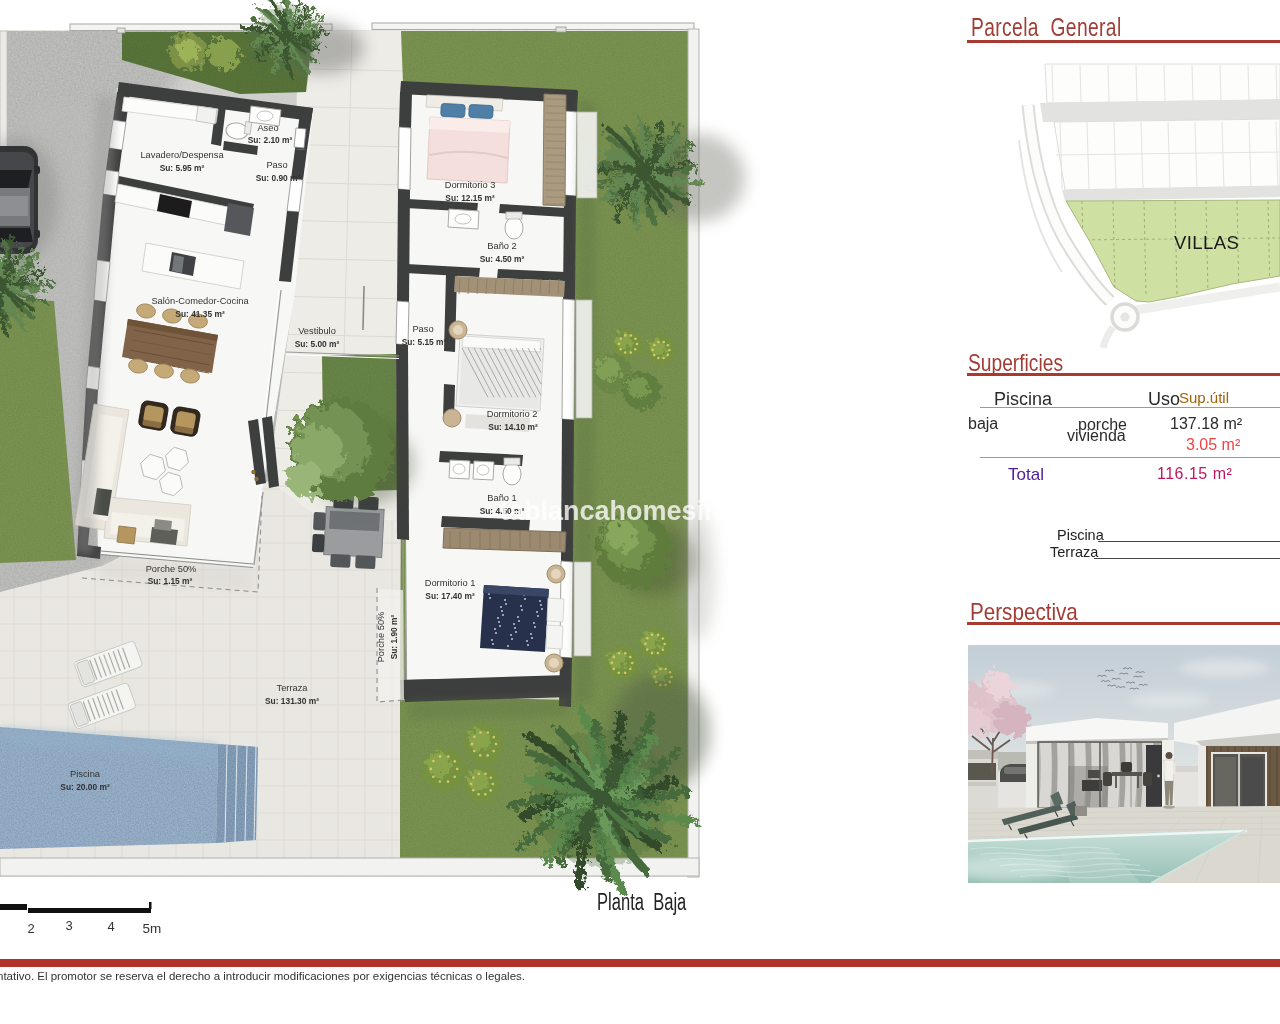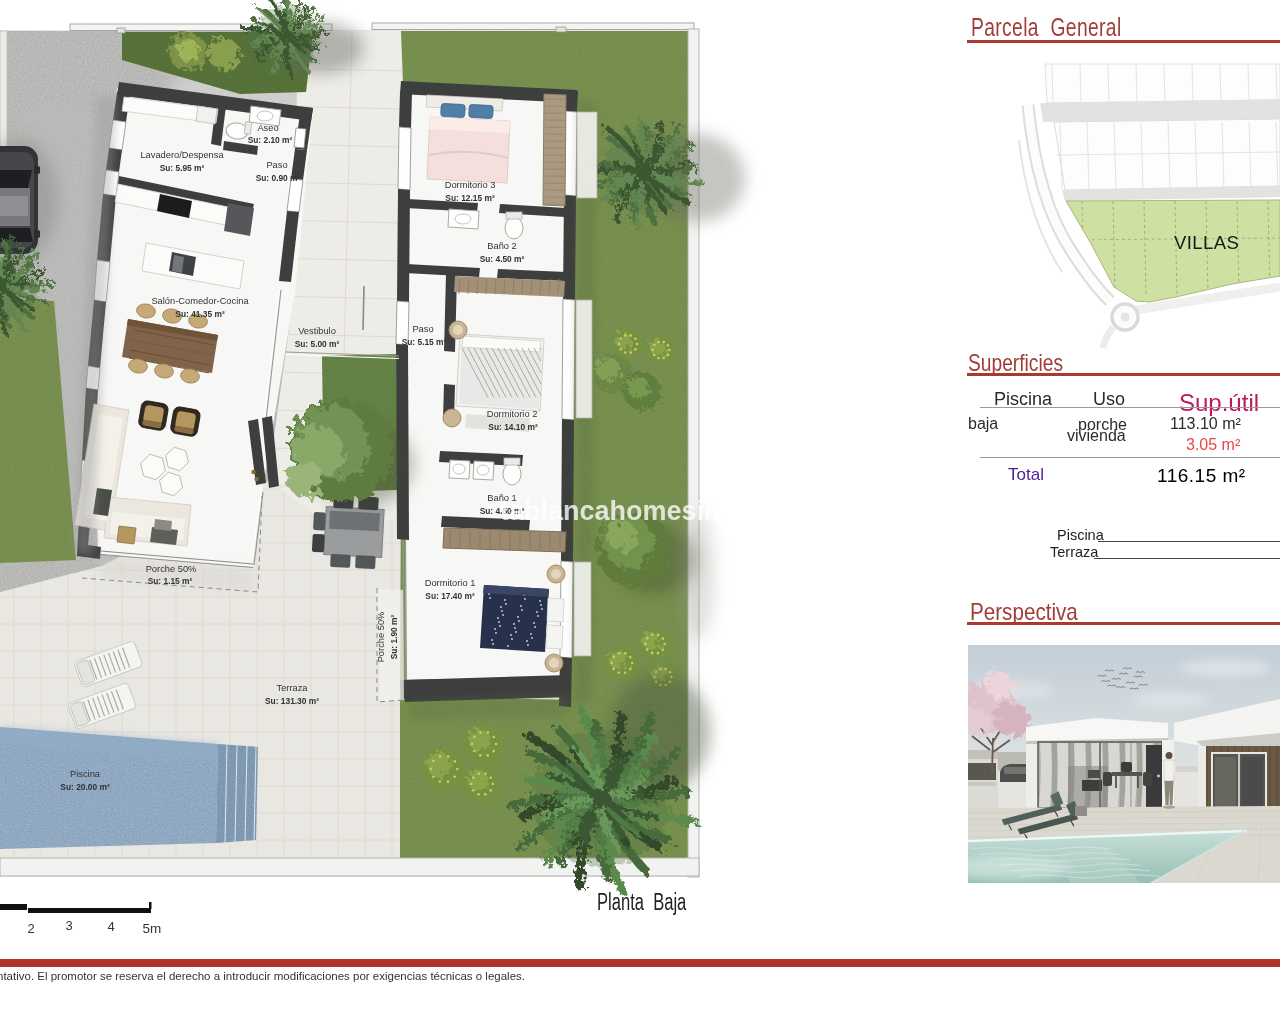--- a/index.html
+++ b/index.html
@@ -1206,36 +1206,36 @@
 
 <div class="abs red" style="left:971px;top:13px;font-size:25px;letter-spacing:0.5px;transform:scaleX(0.77);transform-origin:left top">Parcela&nbsp; General</div>
 
 <div class="rule" style="left:967px;top:40px;width:313px"></div>
 
 <div class="abs red" style="left:968px;top:349px;font-size:24px;transform:scaleX(0.8);transform-origin:left top">Superficies</div>
 
 <div class="rule" style="left:967px;top:373px;width:313px"></div>
 
 <div class="abs" style="left:994px;top:389px;font-size:18px;color:#2b2b2b">Piscina</div>
-<div class="abs" style="left:1093px;top:389px;font-size:18px;color:#2b2b2b">Uso</div>
-<div class="abs" style="left:1179px;top:389px;font-size:24px;color:#be185d">Sup.útil</div>
+<div class="abs" style="left:1148px;top:389px;font-size:18px;color:#2b2b2b">Uso</div>
+<div class="abs" style="left:1179px;top:389px;font-size:15px;color:#a16207">Sup.útil</div>
 
 <div class="abs" style="left:980px;top:407px;width:300px;height:1px;background:#9a9a98"></div>
 
 <div class="abs" style="left:968px;top:415px;font-size:16px;color:#2b2b2b">baja</div>
 <div class="abs" style="left:1067px;top:427px;font-size:16px;color:#2b2b2b">vivienda</div>
-<div class="abs" style="left:1170px;top:415px;font-size:16px;color:#2b2b2b">113.10 m²</div>
+<div class="abs" style="left:1170px;top:415px;font-size:16px;color:#2b2b2b">137.18 m²</div>
 
 <div class="abs" style="left:1078px;top:416px;font-size:16px;color:#2b2b2b">porche</div>
 <div class="abs" style="left:1186px;top:436px;font-size:16px;color:#ef4444">3.05 m²</div>
 
 <div class="abs" style="left:980px;top:457px;width:300px;height:1px;background:#9a9a98"></div>
 
 <div class="abs" style="left:1008px;top:465px;font-size:17px;color:#4c1d95">Total</div>
-<div class="abs" style="left:1157px;top:465px;font-size:19px;color:#000000;letter-spacing:0.5px">116.15 m²</div>
+<div class="abs" style="left:1157px;top:465px;font-size:16px;color:#be185d;letter-spacing:0.5px">116.15 m²</div>
 
 <div class="abs" style="left:1057px;top:527px;font-size:14.5px;color:#222">Piscina</div>
 <div class="abs" style="left:1098px;top:541px;width:182px;height:1px;background:#444"></div>
 
 <div class="abs" style="left:1050px;top:544px;font-size:14.5px;color:#222">Terraza</div>
 <div class="abs" style="left:1094px;top:558px;width:186px;height:1px;background:#444"></div>
 
 <div class="abs red" style="left:970px;top:598px;font-size:24px;transform:scaleX(0.86);transform-origin:left top">Perspectiva</div>
 
 <div class="rule" style="left:967px;top:622px;width:313px"></div>

